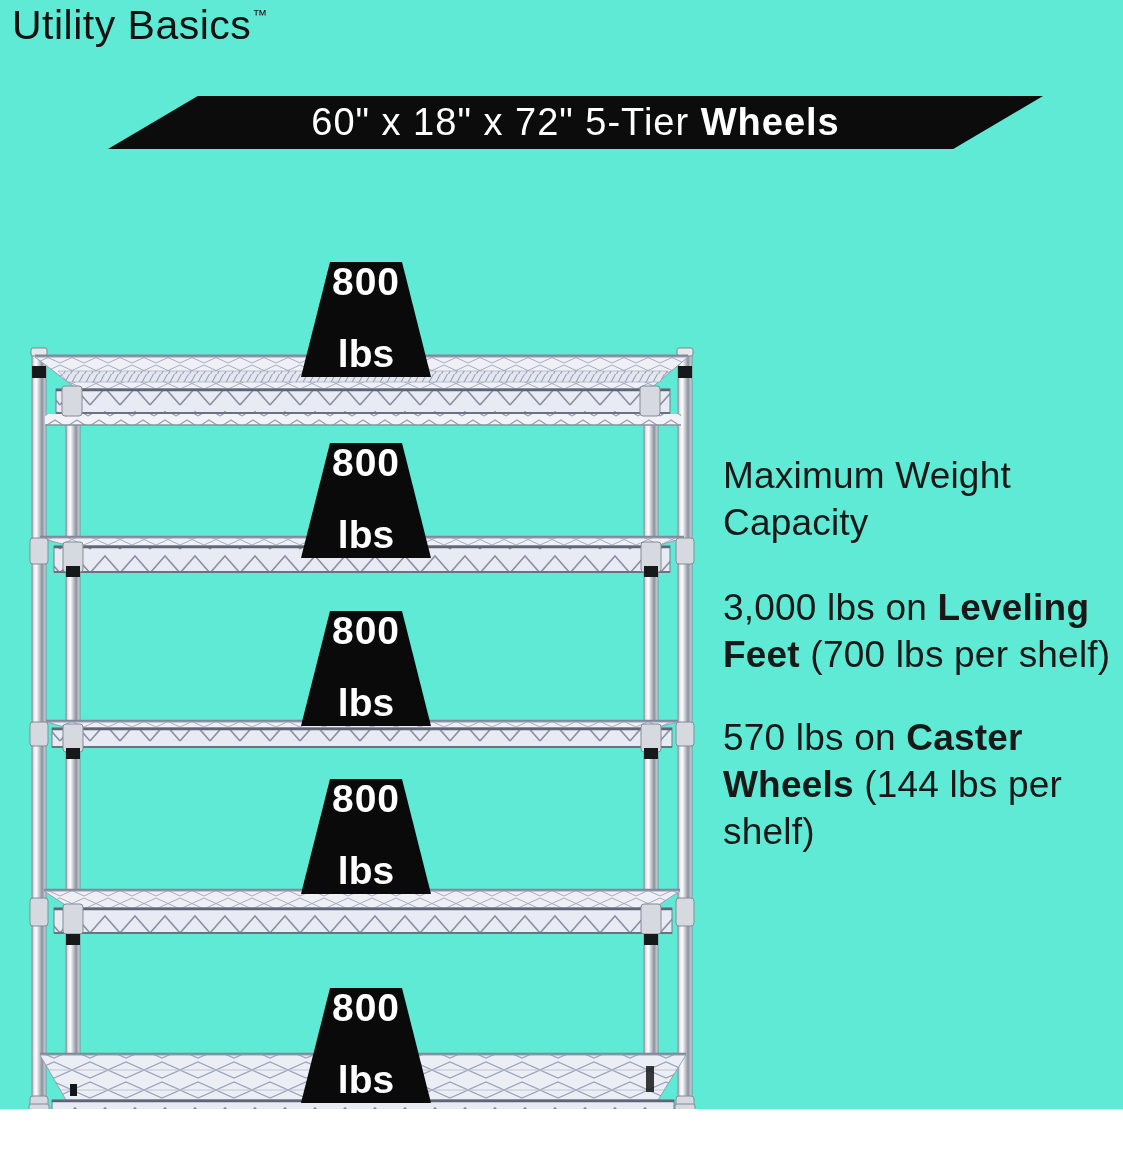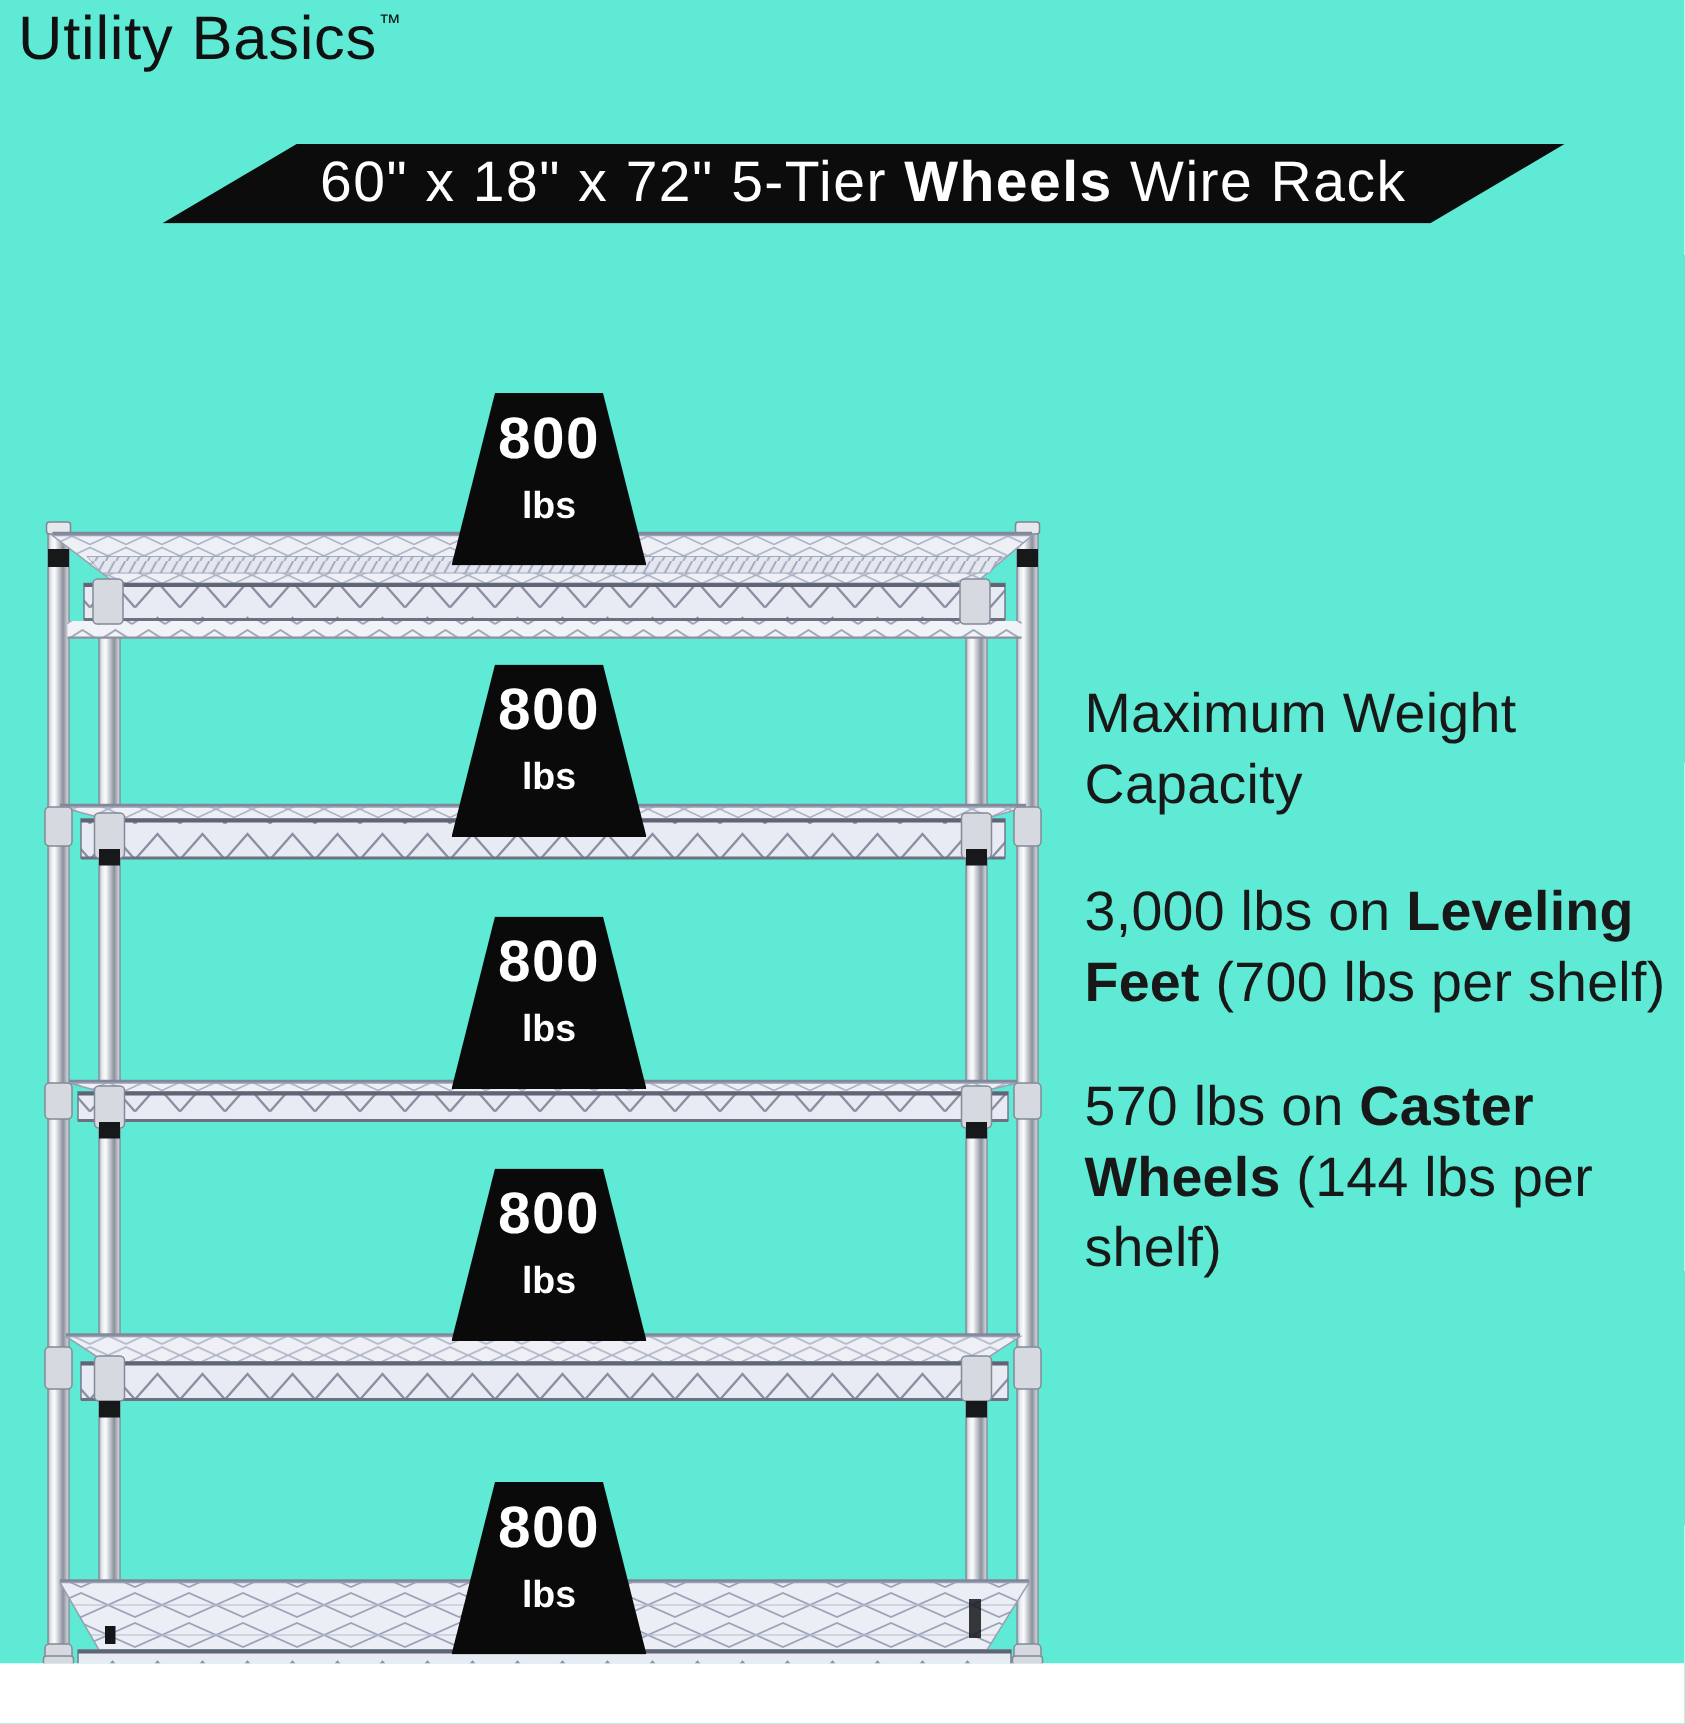--- a/index.html
+++ b/index.html
@@ -21,45 +21,45 @@
     display:flex;align-items:center;justify-content:center;
     font-size:38px;letter-spacing:1px;white-space:pre;
   }
   .banner .hl{font-weight:700;}
   
   .weight{
     position:absolute;left:301px;width:130px;height:115px;
     background:#0a0a0a;color:#ffffff;
     clip-path:polygon(22.3% 0,77.7% 0,100% 100%,0 100%);
     display:flex;flex-direction:column;align-items:center;
-    padding-top:11px;box-sizing:border-box;text-align:center;
+    box-sizing:border-box;text-align:center;gap:20px;
   }
   .weight .val{font-size:39px;font-weight:700;line-height:1.0;letter-spacing:1px;}
-  .weight .unit{font-size:25px;font-weight:700;line-height:1.0;margin-top:13px;}
+  .weight .unit{font-size:39px;font-weight:700;line-height:1.0;margin-top:13px;}
   
   .info{
     position:absolute;left:723px;top:452px;width:412px;color:#181818;
     font-size:37px;line-height:47px;letter-spacing:0.2px;
   }
   .info p{margin:0 0 36px 0;}
   .info .b{font-weight:700;}
   
   .rack-svg{position:absolute;left:0;top:0;}
 </style>
 </head>
 <body>
 
 <div class="stage">
 
   <div class="logo">
     <span>Utility Basics</span><sup>™</sup>
   </div>
 
   <div class="banner">
-    <span>60" x 18" x 72" 5-Tier </span><span class="hl">Wheels</span><span> Wire Rack</span>
+    <span>60" x 18" x 72" 5-Tier </span><span class="hl">Wheels</span>
   </div>
 
   <svg class="rack-svg" width="1123" height="1149" viewBox="0 0 1123 1149" xmlns="http://www.w3.org/2000/svg">
     <defs>
       <linearGradient id="gPost" x1="0" y1="0" x2="1" y2="0">
         <stop offset="0" stop-color="#a9aeb8"></stop>
         <stop offset="0.15" stop-color="#e9ebef"></stop>
         <stop offset="0.32" stop-color="#fafbfc"></stop>
         <stop offset="0.52" stop-color="#c3c8d0"></stop>
         <stop offset="0.72" stop-color="#8b909a"></stop>

